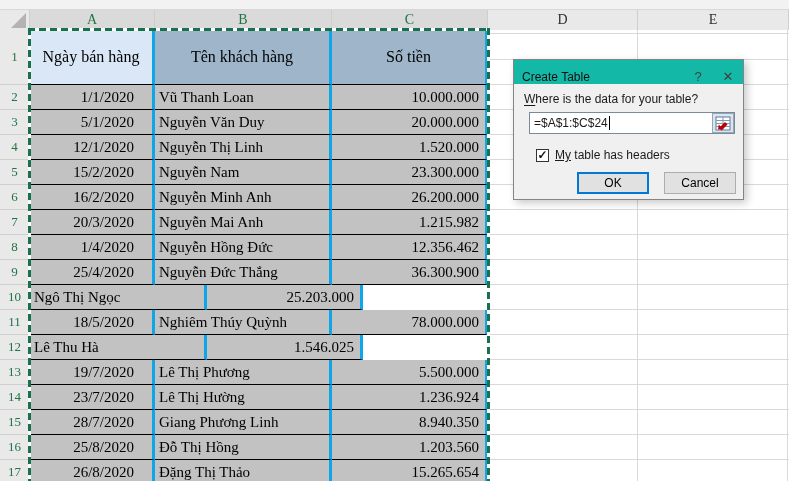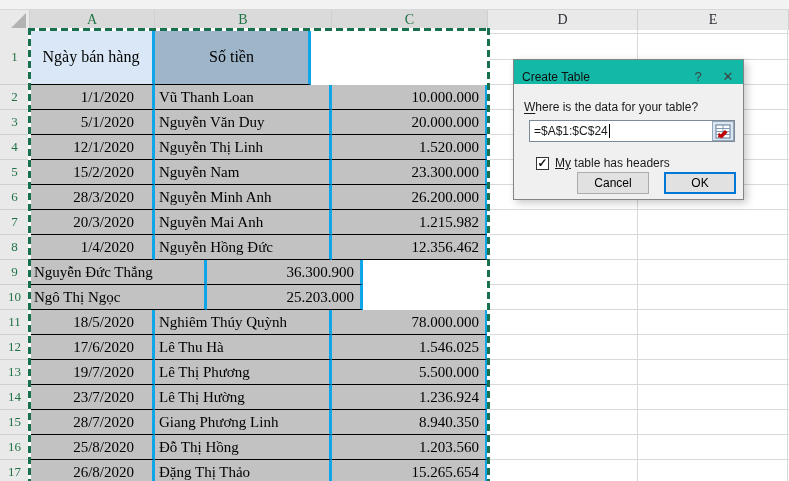--- a/index.html
+++ b/index.html
@@ -60,21 +60,21 @@
 
   
   .dialog {
     position:absolute; left:513px; top:59px; width:231px; height:141px; z-index:10;
     background:#F0F0F0; border:1px solid #848484; box-shadow:3px 3px 8px rgba(0,0,0,.22);
     font-family:"Liberation Sans", sans-serif; font-size:12px; color:#1A1A1A;
   }
   .dlg-title { height:24px; background:#14b8a6; display:flex; align-items:flex-end; padding-left:8px; }
   .dlg-title .t { flex:1 1 auto; font-size:12px; color:#0F0F0F; }
   .dlg-title .ic { width:30px; text-align:center; font-size:13px; color:#404040; cursor:default; }
-  .dlg-body { padding:16px 15px 0 10px; }
+  .dlg-body { padding:8px 15px 0 10px; }
   .prompt u { text-underline-offset:2px; }
   .inputrow { margin:6px 0 0 5px; display:flex; width:206px; height:22px; border:1px solid #7A8A99; background:#fff; }
   .rangebox { flex:1 1 auto; display:flex; align-items:center; padding-left:4px; background:#fff; font-size:12px; }
   .caret { display:inline-block; width:1px; height:14px; background:#000; margin-left:1px; }
   .pickerbtn {
     flex:0 0 22px; height:20px; border:1px solid #94A7B8; background:#DCE6F1;
     display:flex; align-items:center; justify-content:center; padding:0;
   }
   .checkrow { margin:14px 0 0 12px; display:flex; align-items:center; gap:6px; }
   .checkbox { width:13px; height:13px; background:#fff; border:1px solid #333; display:flex; align-items:center; justify-content:center; }
@@ -104,20 +104,21 @@
     <div class="colh" style="width:150px">D</div>
     <div class="colh" style="width:151px">E</div>
   </div>
 
   <div class="emptygrid"></div>
 
   <div class="sheet">
     <div class="srow hdr">
       <div class="gutter-num">1</div>
       <div class="cell cA hdrcell hdrA">Ngày bán hàng</div>
+      <div class="cell cB hdrcell hdrBC">Tên khách hàng</div>
       <div class="cell cC hdrcell hdrBC">Số tiền</div>
     </div>
     <div id="rows-container">
         <div class="srow">
           <div class="gutter-num">2</div>
           <div class="cell cA">1/1/2020</div>
           <div class="cell cB">Vũ Thanh Loan</div>
           <div class="cell cC">10.000.000</div>
         </div>
         <div class="srow">
@@ -133,55 +134,55 @@
           <div class="cell cC">1.520.000</div>
         </div>
         <div class="srow">
           <div class="gutter-num">5</div>
           <div class="cell cA">15/2/2020</div>
           <div class="cell cB">Nguyễn Nam</div>
           <div class="cell cC">23.300.000</div>
         </div>
         <div class="srow">
           <div class="gutter-num">6</div>
-          <div class="cell cA">28/3/2020</div>
+          <div class="cell cA">16/2/2020</div>
           <div class="cell cB">Nguyễn Minh Anh</div>
           <div class="cell cC">26.200.000</div>
         </div>
         <div class="srow">
           <div class="gutter-num">7</div>
           <div class="cell cA">20/3/2020</div>
           <div class="cell cB">Nguyễn Mai Anh</div>
           <div class="cell cC">1.215.982</div>
         </div>
         <div class="srow">
           <div class="gutter-num">8</div>
           <div class="cell cA">1/4/2020</div>
           <div class="cell cB">Nguyễn Hồng Đức</div>
           <div class="cell cC">12.356.462</div>
         </div>
         <div class="srow">
           <div class="gutter-num">9</div>
+          <div class="cell cA">25/4/2020</div>
           <div class="cell cB">Nguyễn Đức Thắng</div>
           <div class="cell cC">36.300.900</div>
         </div>
         <div class="srow">
           <div class="gutter-num">10</div>
           <div class="cell cB">Ngô Thị Ngọc</div>
           <div class="cell cC">25.203.000</div>
         </div>
         <div class="srow">
           <div class="gutter-num">11</div>
           <div class="cell cA">18/5/2020</div>
           <div class="cell cB">Nghiêm Thúy Quỳnh</div>
           <div class="cell cC">78.000.000</div>
         </div>
         <div class="srow">
           <div class="gutter-num">12</div>
-          <div class="cell cA">17/6/2020</div>
           <div class="cell cB">Lê Thu Hà</div>
           <div class="cell cC">1.546.025</div>
         </div>
         <div class="srow">
           <div class="gutter-num">13</div>
           <div class="cell cA">19/7/2020</div>
           <div class="cell cB">Lê Thị Phương</div>
           <div class="cell cC">5.500.000</div>
         </div>
         <div class="srow">
@@ -241,18 +242,18 @@
         </button>
       </div>
       <div class="checkrow">
         <div class="checkbox">
             <span class="mark" id="checkmark">✓</span>
           </div>
         <div><u>My</u><span> table has headers</span></div>
       </div>
     </div>
     <div class="btnrow">
+      <button class="btn focus">OK</button>
       <button class="btn">Cancel</button>
-      <button class="btn focus">OK</button>
     </div>
   </div>
 
 </div>
 
 </body></html>

